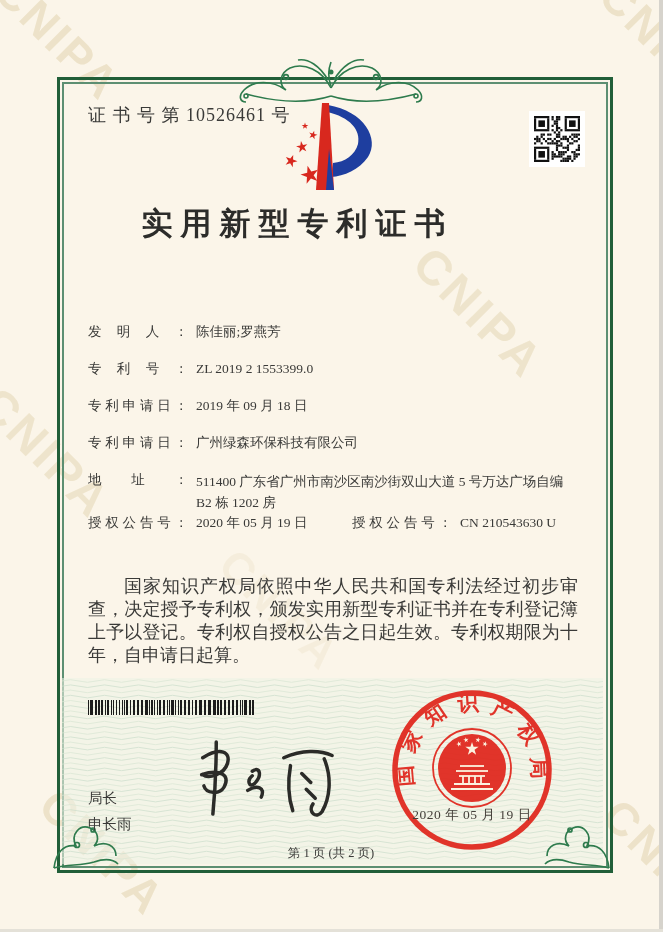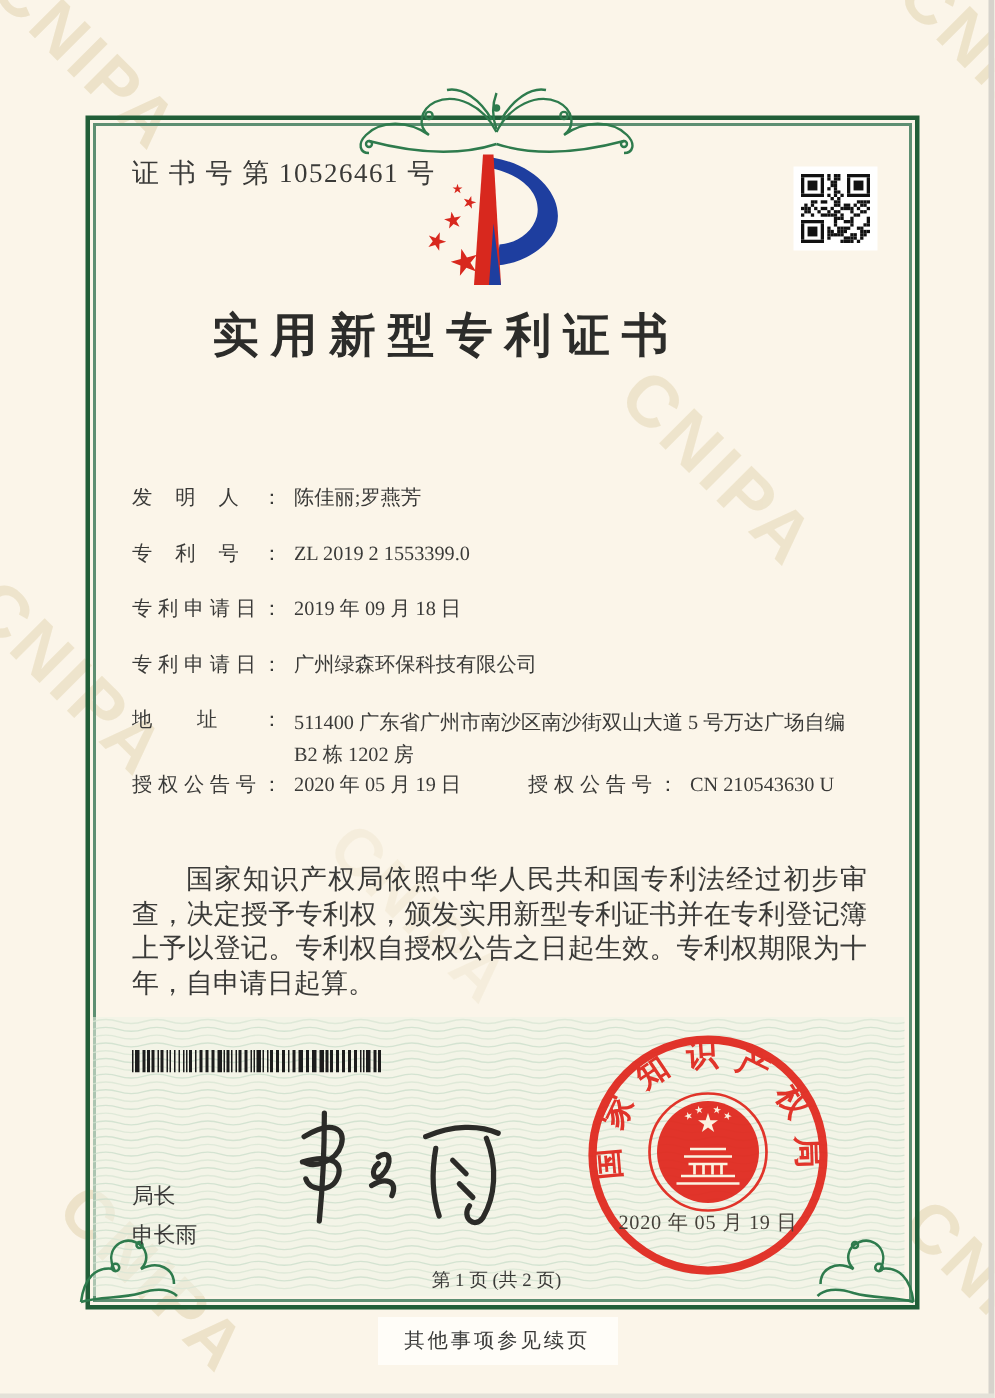--- a/index.html
+++ b/index.html
@@ -417,17 +417,16 @@
           <path d="M-9 8 v7 M-3 8 v7 M3 8 v7 M9 8 v7"></path>
           <path d="M-18 16 h36"></path>
           <path d="M-21 21 h42"></path>
         </g>
       </g>
     </g>
     <text x="82" y="131" text-anchor="middle" font-size="13.5" fill="#45403a" letter-spacing="0.5">2020 年 05 月 19 日</text>
   </svg>
 
   <div class="page-info">第 1 页 (共 2 页)</div>
-  <div class="continuation">其他事项参见续页</div>
 
   <div class="edge-r"></div>
   <div class="edge-b"></div>
 </div>
 
 </body></html>

